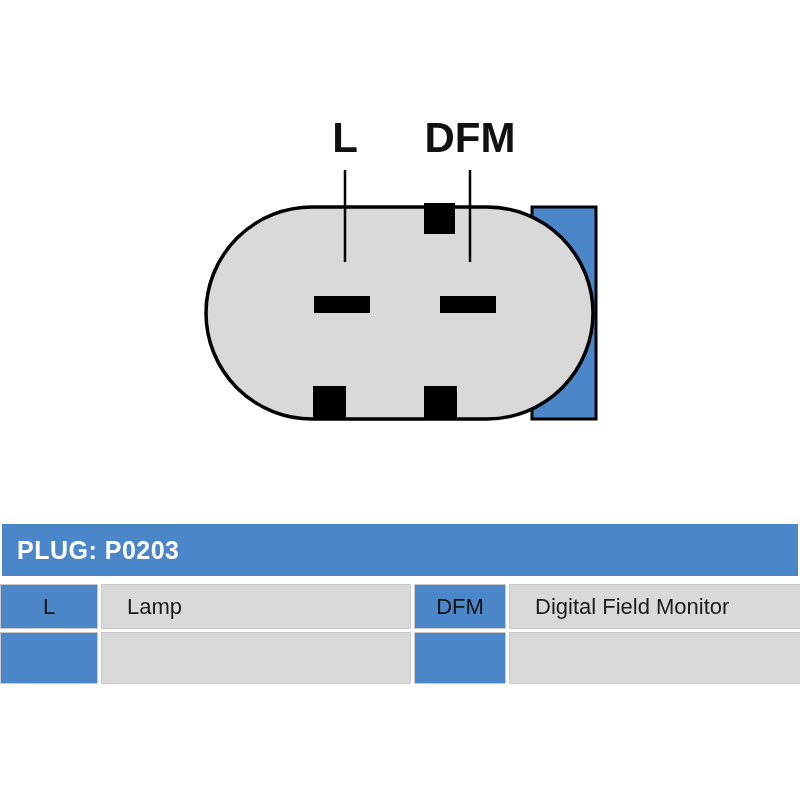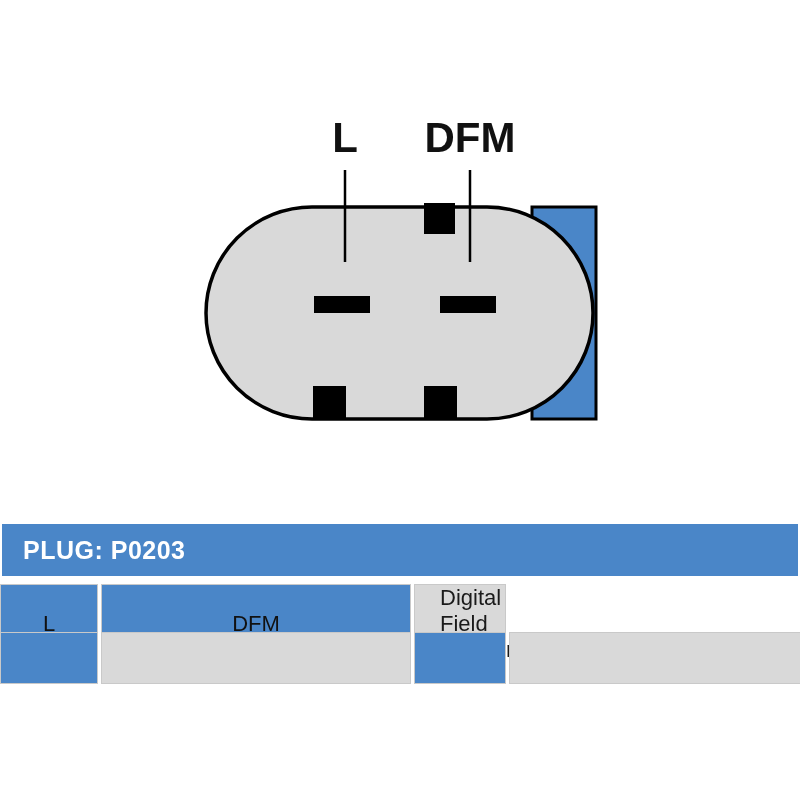--- a/index.html
+++ b/index.html
@@ -36,21 +36,21 @@
     top: 522px;
     left: 0;
     width: 800px;
   }
   .plug-header {
     height: 56px;
     background: #4a86c8;
     color: #ffffff;
     display: flex;
     align-items: center;
-    padding-left: 21px;
+    padding-left: 15px;
     font-size: 25px;
     font-weight: bold;
     letter-spacing: 0.5px;
     box-sizing: border-box;
     border: 2px solid #ffffff;
   }
   .rows-wrap {
     margin-top: 6px;
     background: #ffffff;
   }
@@ -111,20 +111,21 @@
   </div>
 
   <div class="plug-table">
 
     <div class="plug-header">PLUG: P0203</div>
 
     <div class="rows-wrap">
 
       <div class="t-row row-1">
         <div class="cell blue">L</div>
+        <div class="cell gray">Lamp</div>
         <div class="cell blue">DFM</div>
         <div class="cell gray">Digital Field Monitor</div>
       </div>
 
       <div class="t-row row-2">
         <div class="cell blue"></div>
         <div class="cell gray"></div>
         <div class="cell blue"></div>
         <div class="cell gray"></div>
       </div>

